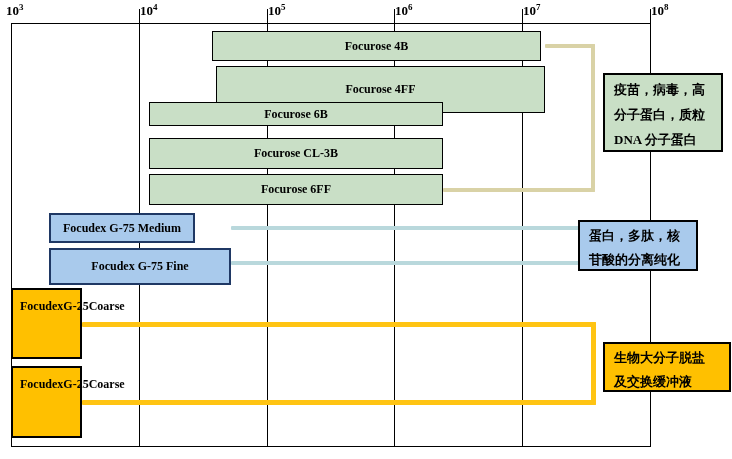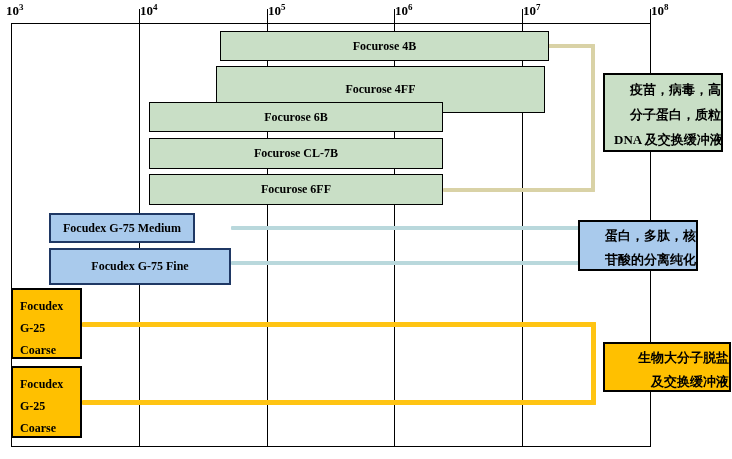--- a/index.html
+++ b/index.html
@@ -13,26 +13,26 @@
     position:absolute;top:2px;font-size:13px;font-weight:bold;line-height:18px;z-index:2;
   }
   .ticklabel sup{font-size:9px;line-height:0;}
   .seg{position:absolute;z-index:3;border-radius:1px;}
   .bar{
     position:absolute;z-index:4;box-sizing:border-box;
     display:flex;align-items:center;justify-content:center;
     font-size:12px;font-weight:bold;white-space:nowrap;
   }
   .bar.multiline{
-    flex-direction:column;align-items:flex-start;justify-content:flex-start;
+    flex-direction:row;align-items:flex-start;justify-content:flex-start;
     padding:5px 0 0 7px;line-height:22px;
   }
   .annbox{
     position:absolute;z-index:5;box-sizing:border-box;
-    padding:2px 0 0 9px;font-size:13px;font-weight:bold;white-space:nowrap;text-align:right;
+    padding:2px 0 0 9px;font-size:13px;font-weight:bold;white-space:nowrap;
   }
   .annbox .annline{display:block;}
 </style>
 </head>
 <body>
 
 <div id="stage">
   <div id="gridlines">
       <div class="gridline" style="left: 11px; top: 23px; height: 424px;"></div>
       <div class="gridline" style="left: 139px; top: 9px; height: 438px;"></div>
@@ -58,31 +58,31 @@
       <div class="seg" style="left: 443px; top: 188px; width: 152px; height: 4px; background: rgb(217, 210, 166);"></div>
       <div class="seg" style="left: 591px; top: 44px; width: 4px; height: 148px; background: rgb(217, 210, 166);"></div>
       <div class="seg" style="left: 231px; top: 226px; width: 364px; height: 4px; background: rgb(185, 216, 220);"></div>
       <div class="seg" style="left: 231px; top: 261px; width: 364px; height: 4px; background: rgb(185, 216, 220);"></div>
       <div class="seg" style="left: 591px; top: 226px; width: 4px; height: 39px; background: rgb(185, 216, 220);"></div>
       <div class="seg" style="left: 82px; top: 321.5px; width: 513.5px; height: 5px; background: rgb(255, 196, 19);"></div>
       <div class="seg" style="left: 82px; top: 399.5px; width: 513.5px; height: 5px; background: rgb(255, 196, 19);"></div>
       <div class="seg" style="left: 590.5px; top: 321.5px; width: 5px; height: 83px; background: rgb(255, 196, 19);"></div>
     </div>
   <div id="bars">
-      <div class="bar" style="left: 220px; top: 31px; width: 329px; height: 30px; background: rgb(201, 223, 198); border: 1px solid rgb(0, 0, 0);">
+      <div class="bar" style="left: 212px; top: 31px; width: 329px; height: 30px; background: rgb(201, 223, 198); border: 1px solid rgb(0, 0, 0);">
         <span>Focurose 4B</span>
       </div>
       <div class="bar" style="left: 216px; top: 66px; width: 329px; height: 47px; background: rgb(201, 223, 198); border: 1px solid rgb(0, 0, 0);">
         <span>Focurose 4FF</span>
       </div>
-      <div class="bar" style="left: 149px; top: 102px; width: 294px; height: 30px; background: rgb(201, 223, 198); border: 1px solid rgb(0, 0, 0);">
+      <div class="bar" style="left: 149px; top: 102px; width: 294px; height: 24px; background: rgb(201, 223, 198); border: 1px solid rgb(0, 0, 0);">
         <span>Focurose 6B</span>
       </div>
       <div class="bar" style="left: 149px; top: 138px; width: 294px; height: 31px; background: rgb(201, 223, 198); border: 1px solid rgb(0, 0, 0);">
-        <span>Focurose CL-7B</span>
+        <span>Focurose CL-3B</span>
       </div>
       <div class="bar" style="left: 149px; top: 174px; width: 294px; height: 31px; background: rgb(201, 223, 198); border: 1px solid rgb(0, 0, 0);">
         <span>Focurose 6FF</span>
       </div>
       <div class="bar" style="left: 49px; top: 213px; width: 146px; height: 30px; background: rgb(169, 202, 236); border: 2px solid rgb(31, 56, 100);">
         <span>Focudex G-75 Medium</span>
       </div>
       <div class="bar" style="left: 49px; top: 248px; width: 182px; height: 37px; background: rgb(169, 202, 236); border: 2px solid rgb(31, 56, 100);">
         <span>Focudex G-75 Fine</span>
       </div>
@@ -94,21 +94,21 @@
       <div class="bar multiline" style="left: 11px; top: 366px; width: 71px; height: 72px; background: rgb(255, 192, 0); border: 2px solid rgb(0, 0, 0);">
         <span>Focudex</span>
         <span>G-25</span>
         <span>Coarse</span>
       </div>
     </div>
   <div id="annotations">
       <div class="annbox" style="left: 603px; top: 73px; width: 120px; height: 79px; background: rgb(201, 223, 198); border: 2px solid rgb(0, 0, 0); line-height: 25px;">
         <span class="annline">疫苗，病毒，高</span>
         <span class="annline">分子蛋白，质粒</span>
-        <span class="annline">DNA 及交换缓冲液</span>
+        <span class="annline">DNA 分子蛋白</span>
       </div>
       <div class="annbox" style="left: 578px; top: 220px; width: 120px; height: 51px; background: rgb(169, 202, 236); border: 2px solid rgb(0, 0, 0); line-height: 24px;">
         <span class="annline">蛋白，多肽，核</span>
         <span class="annline">苷酸的分离纯化</span>
       </div>
       <div class="annbox" style="left: 603px; top: 342px; width: 128px; height: 50px; background: rgb(255, 192, 0); border: 2px solid rgb(0, 0, 0); line-height: 24px;">
         <span class="annline">生物大分子脱盐</span>
         <span class="annline">及交换缓冲液</span>
       </div>
     </div>

